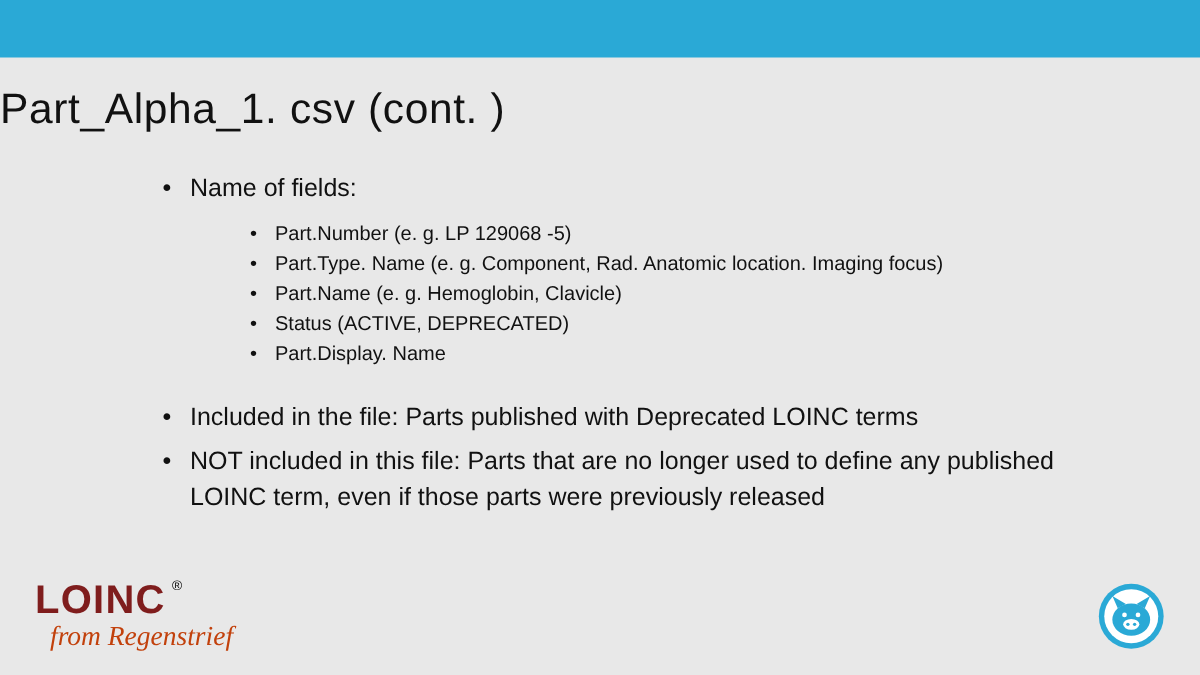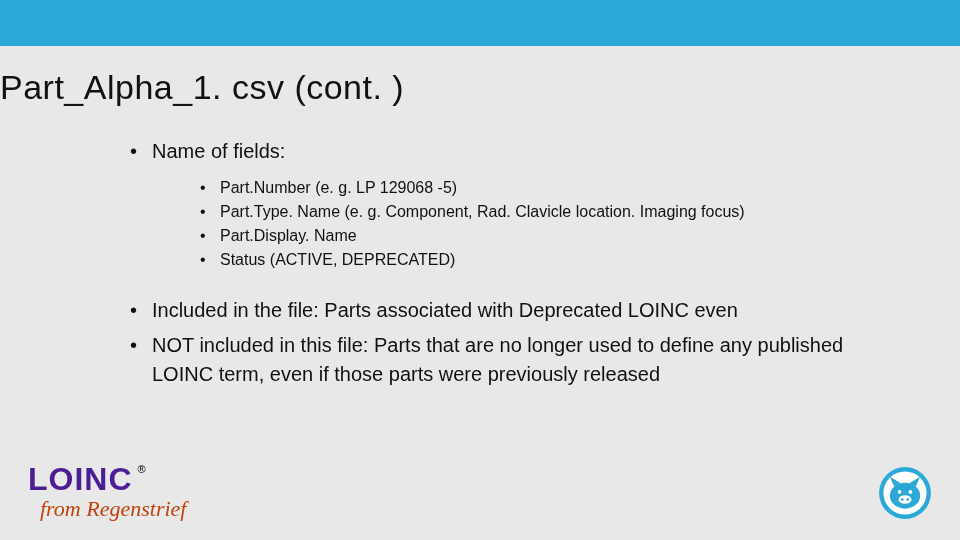--- a/index.html
+++ b/index.html
@@ -70,21 +70,21 @@
     display: flex;
     align-items: flex-start;
     gap: 2px;
     position: relative;
   }
   .loinc-text {
     font-family: Arial, Helvetica, sans-serif;
     font-weight: 900;
     font-size: 32px;
     letter-spacing: 1px;
-    color: #4c1d95;
+    color: #7f1d1d;
   }
   .reg {
     font-size: 11px;
     color: #000;
     margin-left: 3px;
     margin-top: 2px;
   }
   .tagline {
     font-family: "Brush Script MT", "Comic Sans MS", cursive;
     font-style: italic;
@@ -108,27 +108,28 @@
 <div class="top-bar"></div>
 
 <h1 class="title">Part_Alpha_1. csv (cont. )</h1>
 
 <div class="content">
   <ul>
     <li class="top-li">
       <span>Name of fields:</span>
       <ul class="sub">
         <li><span>Part.Number (e. g. LP 129068 -5)</span></li>
-        <li><span>Part.Type. Name (e. g. Component, Rad. Clavicle location. Imaging focus)</span></li>
+        <li><span>Part.Type. Name (e. g. Component, Rad. Anatomic location. Imaging focus)</span></li>
+        <li><span>Part.Name (e. g. Hemoglobin, Clavicle)</span></li>
+        <li><span>Status (ACTIVE, DEPRECATED)</span></li>
         <li><span>Part.Display. Name</span></li>
-        <li><span>Status (ACTIVE, DEPRECATED)</span></li>
       </ul>
     </li>
     <li class="top-li">
-      <span>Included in the file: Parts associated with Deprecated LOINC even</span>
+      <span>Included in the file: Parts published with Deprecated LOINC terms</span>
     </li>
     <li class="top-li">
       <span>NOT included in this file: Parts that are no longer used to define any published LOINC term, even if those parts were previously released</span>
     </li>
   </ul>
 </div>
 
 <div class="footer">
   <div class="loinc-word">
     <span class="loinc-text">LOINC</span>

